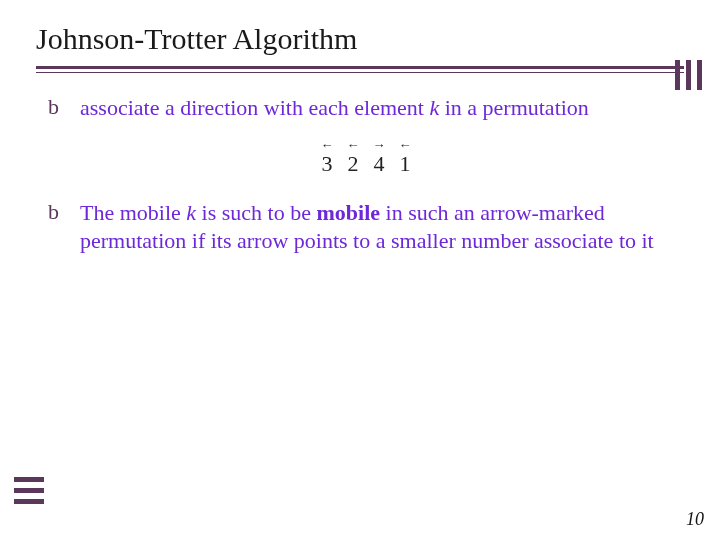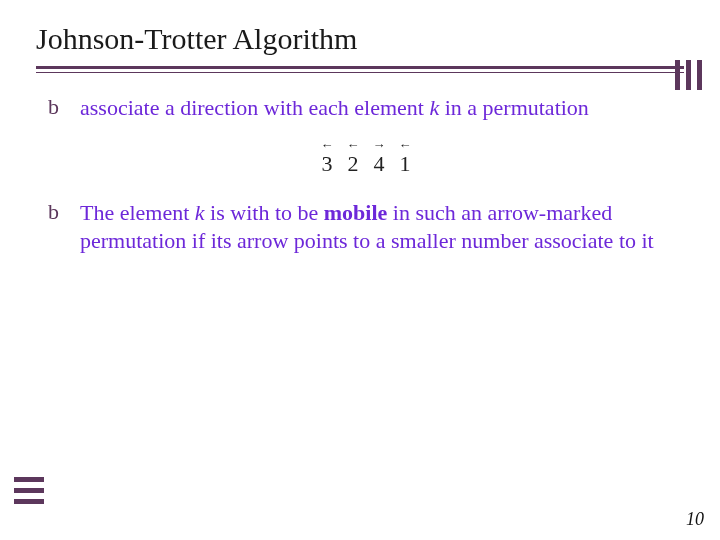--- a/index.html
+++ b/index.html
@@ -170,21 +170,21 @@
         <div class="digit">
           <span class="arrow">←</span>
           <span>1</span>
         </div>
       </div>
     </div>
 
     <div class="bullet-row">
       <div class="bullet-sym">b</div>
       <div class="bullet-text">
-        <span>The element </span><span class="italic">k</span><span> is with to be </span><span class="bolditalic">mobile</span><span> in such an arrow-marked permutation if its arrow points to a </span><span class="underline">smaller</span><span> number associate to it</span>
+        <span>The mobile </span><span class="italic">k</span><span> is such to be </span><span class="bolditalic">mobile</span><span> in such an arrow-marked permutation if its arrow points to a </span><span class="underline">smaller</span><span> number associate to it</span>
       </div>
     </div>
 
   </div>
 
   <div class="deco-bottom">
     <div class="bar-h"></div>
     <div class="bar-h"></div>
     <div class="bar-h"></div>
   </div>

